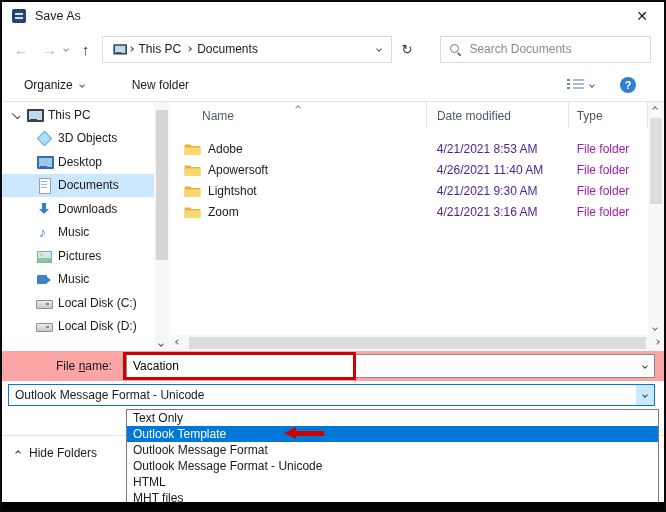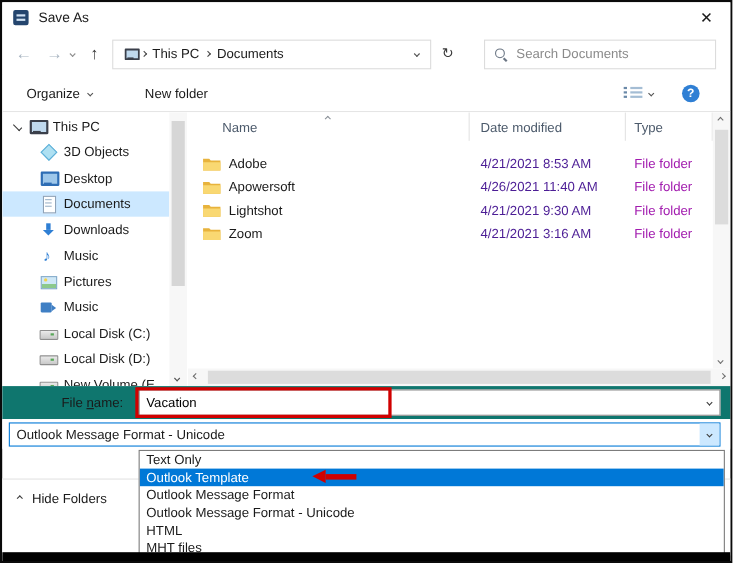--- a/index.html
+++ b/index.html
@@ -104,21 +104,21 @@
   .fl-vscroll .arr{position:absolute;left:5px;color:#6f6f6f;}
   .fl-vscroll .arr.top{top:5px;}
   .fl-vscroll .arr.bottom{bottom:5px;}
   .fl-hscroll{position:absolute;left:169px;right:0;bottom:0;height:16px;background:#f7f7f7;}
   .fl-hscroll .thumb{position:absolute;top:2px;bottom:2px;left:18px;right:18px;background:#dcdcdc;}
   .fl-hscroll .arr{position:absolute;top:5px;color:#6f6f6f;}
   .fl-hscroll .arr.left{left:5px;}
   .fl-hscroll .arr.right{right:5px;}
 
   
-  .row-filename{position:absolute;left:0;top:349px;right:0;height:30px;display:flex;align-items:center;background:#0f766e;justify-content:flex-end;}
+  .row-filename{position:absolute;left:0;top:349px;right:0;height:30px;display:flex;align-items:center;background:#fca5a5;justify-content:flex-end;}
   .row-savetype{position:absolute;left:0;top:379px;right:0;height:27px;display:flex;align-items:center;background:#fff;}
   .form-label{width:118px;text-align:right;padding-right:8px;white-space:nowrap;}
   .form-label .akey{text-decoration:underline;}
   .combo{position:relative;height:24px;flex:1;margin-left:6px;margin-right:9px;border:1px solid #8a8a8a;background:#fff;display:flex;align-items:center;}
   .combo input{flex:1;border:0;outline:0;font:inherit;padding:0 6px;min-width:0;background:transparent;}
   .combo .dd{width:18px;align-self:stretch;display:flex;align-items:center;justify-content:center;color:#3c3c3c;}
   .combo.open{height:22px;border-color:#0078d7;}
   .combo.open .dd{background:#cce8ff;}
   .combo .value{padding-left:6px;flex:1;white-space:nowrap;overflow:hidden;}
 
@@ -220,24 +220,20 @@
         <span class="ico vid"></span>
         <span class="side-label">Music</span>
       </div>
       <div class="side-item child">
         <span class="ico disk"></span>
         <span class="side-label">Local Disk (C:)</span>
       </div>
       <div class="side-item child">
         <span class="ico disk"></span>
         <span class="side-label">Local Disk (D:)</span>
-      </div>
-      <div class="side-item child">
-        <span class="ico disk"></span>
-        <span class="side-label">New Volume (E</span>
       </div>
     </div>
 
     <div class="side-scroll">
       <div class="thumb"></div>
       <span class="chev down sm arr bottom"></span>
     </div>
 
     <div class="filelist">
       <div class="fl-header">

